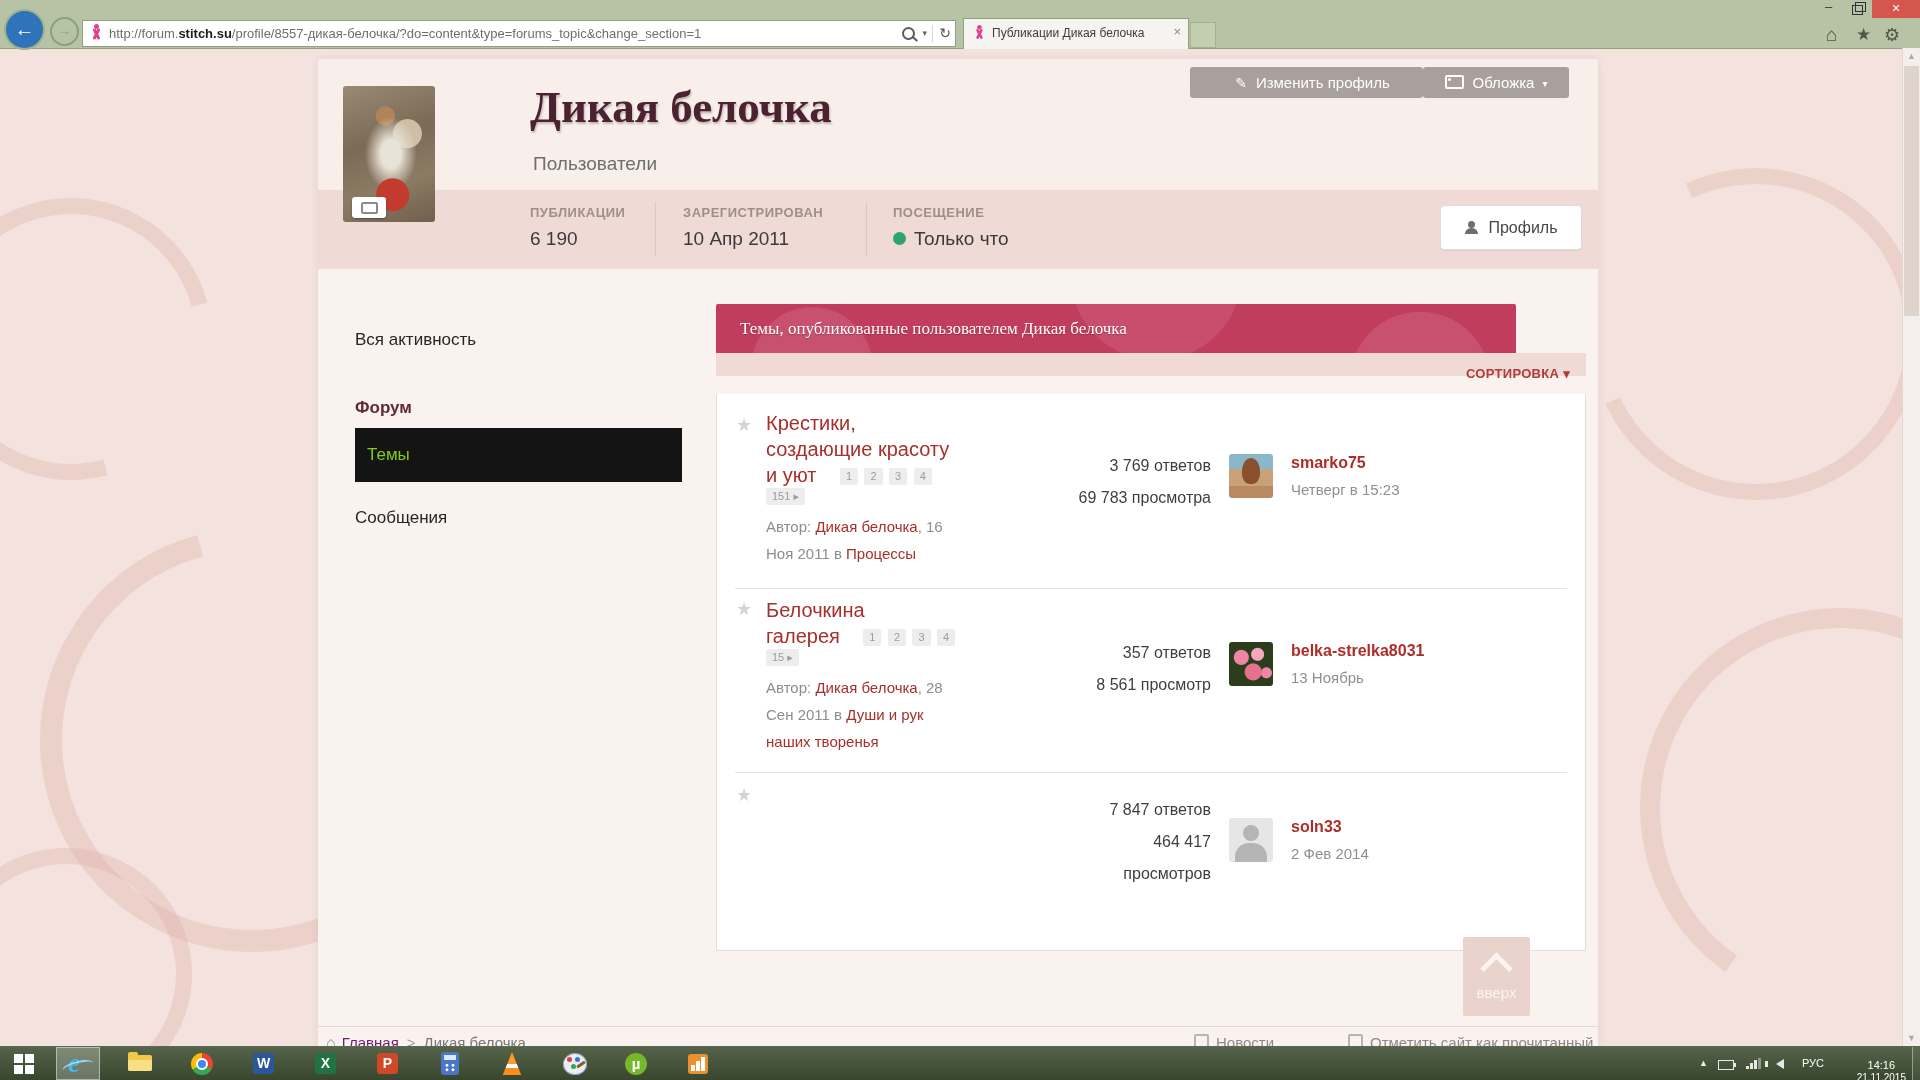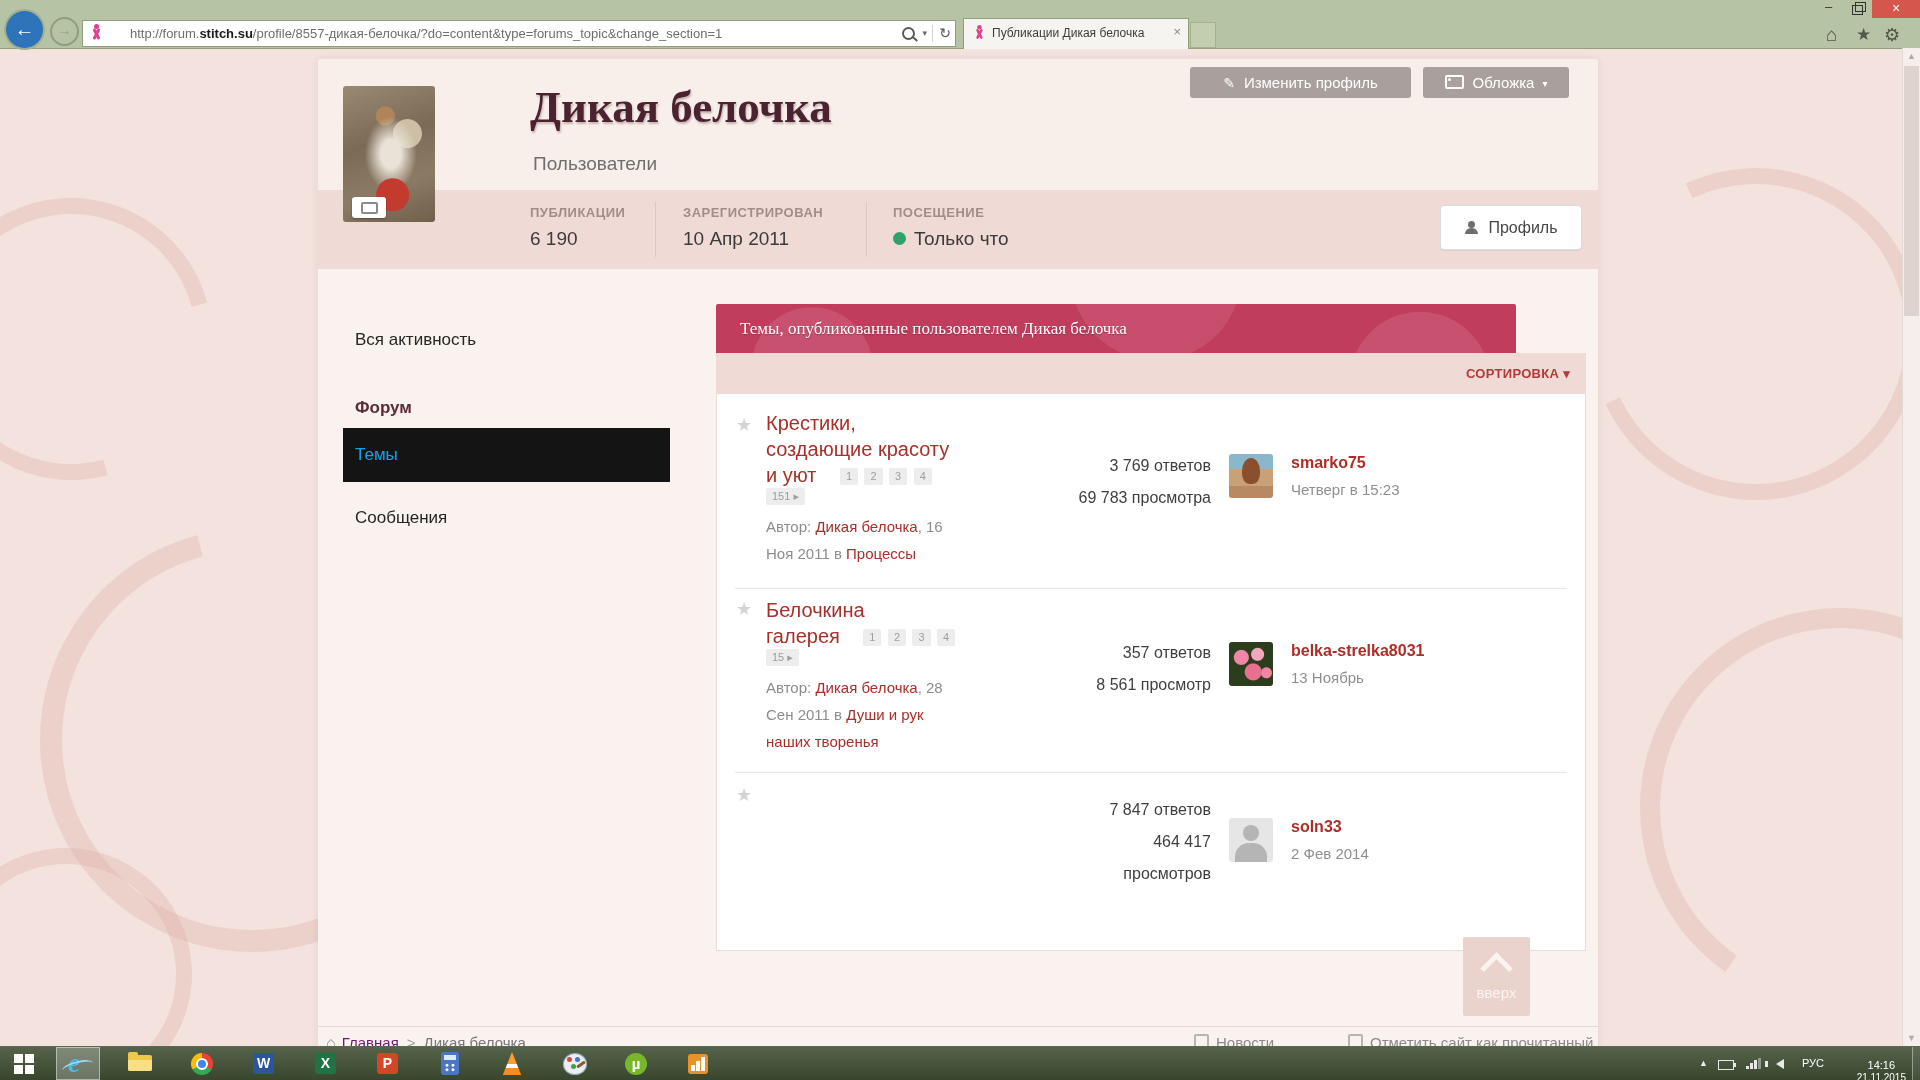--- a/index.html
+++ b/index.html
@@ -7,21 +7,21 @@
   .screen{position:relative;width:1920px;height:1080px;background:#f3e2de;overflow:hidden;}
 
   
   .chrome{position:absolute;left:0;top:0;width:1920px;height:48px;background:#b7c3a5;border-bottom:1px solid #93a17d;z-index:40;}
   .nav-back{position:absolute;left:6px;top:11px;width:37px;height:37px;border-radius:50%;background:#2f73bb;color:#fff;
     font-size:20px;line-height:36px;text-align:center;box-shadow:0 0 0 2px #9fb08c;}
   .nav-fwd{position:absolute;left:50px;top:17px;width:25px;height:25px;border-radius:50%;border:2px solid #8da07a;color:#8da07a;
     font-size:14px;line-height:23px;text-align:center;background:#b7c3a5;}
   .addr{position:absolute;left:82px;top:20px;width:872px;height:25px;background:#fff;border:1px solid #8fa07c;
     font-size:13px;line-height:25px;color:#6e6e6e;white-space:nowrap;overflow:hidden;}
-  .addr .urlwrap{position:absolute;left:26px;right:70px;overflow:hidden;margin-left:21px;}
+  .addr .urlwrap{position:absolute;left:26px;right:70px;overflow:hidden;}
   .addr .dom{color:#1c1c1c;font-weight:bold;}
   .fav{position:relative;display:inline-block;width:12px;height:14px;}
   .fav:before,.fav:after{content:"";position:absolute;left:5px;top:2px;width:3px;height:12px;background:#e0418f;border-radius:2px;}
   .fav:before{transform:rotate(27deg);} .fav:after{transform:rotate(-27deg);}
   .fav i{position:absolute;left:4px;top:-2px;width:5px;height:5px;border-radius:50%;background:#e0418f;}
   .addr .fav{position:absolute;left:7px;top:5px;}
   .mag{position:absolute;right:40px;top:6px;width:9px;height:9px;border:2px solid #5a5a5a;border-radius:50%;}
   .mag:after{content:"";position:absolute;left:8px;top:9px;width:6px;height:2px;background:#5a5a5a;transform:rotate(40deg);}
   .addr .caret{position:absolute;right:28px;top:0;font-size:9px;color:#666;}
   .addr .vr{position:absolute;right:22px;top:4px;width:1px;height:17px;background:#d5d5d5;}
@@ -57,21 +57,21 @@
       radial-gradient(circle at 46% 22%, #b08459 0 9px, rgba(176,132,89,0) 10px),
       radial-gradient(circle at 70% 35%, #cdbfa6 0 14px, rgba(205,191,166,0) 15px),
       linear-gradient(160deg,#9a8a74,#7b6a56 40%,#8c7b64 70%,#6f5f4c);}
   .photo-btn{position:absolute;left:34px;top:138px;width:34px;height:21px;background:#fff;border-radius:3px;z-index:4;
     box-shadow:0 1px 2px rgba(0,0,0,.3);}
   .chip-img{position:absolute;left:9px;top:5px;width:13px;height:8px;border:2px solid #8c8c8c;border-radius:2px;}
   .pname{position:absolute;left:212px;top:22px;margin:0;font-family:"Liberation Serif",serif;font-weight:bold;
     font-size:45px;color:#4a2230;text-shadow:1px 2px 2px rgba(74,34,48,.28);}
   .pgroup{position:absolute;left:215px;top:94px;font-size:19px;color:#6f6f6f;}
   .gbtn{position:absolute;top:8px;height:31px;background:#a99f9c;border-radius:3px;color:#fff;font-size:15px;line-height:31px;text-align:center;}
-  .btn-edit{left:872px;width:221px;} .btn-cover{left:1105px;width:146px;}
+  .btn-edit{left:872px;width:221px;padding-left:12px;} .btn-cover{left:1105px;width:146px;}
   .pencil{font-size:14px;margin-right:9px;}
   .wimg{display:inline-block;width:15px;height:10px;border:2px solid #fff;border-radius:2px;margin-right:9px;vertical-align:-1px;position:relative;}
   .wimg:after{content:"";position:absolute;left:1px;top:1px;width:3px;height:3px;border-radius:50%;background:#fff;}
   .cdown{font-size:10px;margin-left:8px;vertical-align:1px;}
 
   
   .strip{position:absolute;left:0;top:131px;width:1280px;height:79px;background:#efdad5;}
   .stat{position:absolute;top:0;height:79px;}
   .stat .lb{position:absolute;top:15px;font-size:13px;font-weight:bold;letter-spacing:.5px;color:#a08e89;white-space:nowrap;}
   .stat .vl{position:absolute;top:38px;font-size:19px;color:#3b3b3b;white-space:nowrap;}
@@ -81,32 +81,32 @@
   .dot{display:inline-block;width:13px;height:13px;border-radius:50%;background:#2ea36a;margin-right:8px;}
   .profile-btn{position:absolute;left:1122px;top:15px;width:140px;height:43px;background:#fff;border:1px solid #dcdcdc;border-radius:4px;
     font-size:16px;color:#464646;line-height:43px;text-align:center;box-shadow:0 1px 1px rgba(0,0,0,.05);}
   .person{display:inline-block;position:relative;width:15px;height:13px;margin-right:9px;vertical-align:-1px;}
   .person:before{content:"";position:absolute;left:4px;top:0;width:7px;height:7px;border-radius:50%;background:#6e6e6e;}
   .person:after{content:"";position:absolute;left:1px;top:7px;width:13px;height:6px;border-radius:6px 6px 0 0;background:#6e6e6e;}
 
   
   .side-item{position:absolute;left:25px;width:327px;font-size:17px;color:#262626;padding-left:12px;box-sizing:border-box;}
   .si1{top:271px;} .si2{top:339px;font-weight:bold;color:#5c2a38;}
-  .si3{top:369px;height:54px;background:#141414;color:#0ea5e9;line-height:54px;}
+  .si3{top:369px;height:54px;background:#141414;color:#84cc16;line-height:54px;margin-left:12px;}
   .si4{top:449px;}
 
   
   .panel{position:absolute;left:398px;top:245px;width:870px;}
   .panel-head{position:absolute;left:0;top:0;width:800px;height:49px;background:#c13d5e;border-radius:2px 2px 0 0;
     background-image:radial-gradient(circle at 12% 130%, rgba(255,255,255,.10) 0 60px, rgba(255,255,255,0) 61px),
       radial-gradient(circle at 55% -60%, rgba(255,255,255,.09) 0 85px, rgba(255,255,255,0) 86px),
       radial-gradient(circle at 88% 160%, rgba(255,255,255,.10) 0 70px, rgba(255,255,255,0) 71px);}
   .panel-head .pt{position:absolute;left:24px;top:0;line-height:49px;font-family:"Liberation Serif",serif;
     font-size:17px;color:#fff;text-shadow:0 1px 1px rgba(0,0,0,.25);}
-  .sortbar{position:absolute;left:0;top:49px;width:870px;height:41px;background:#efdad5;}
+  .sortbar{position:absolute;left:0;top:49px;width:870px;height:23px;background:#efdad5;}
   .sortlnk{position:absolute;right:16px;top:0;line-height:41px;font-size:13px;font-weight:bold;color:#b23a3a;letter-spacing:.3px;}
   .pbody{position:absolute;left:0;top:90px;width:868px;height:556px;background:#fff;border:1px solid #e7dcd7;border-top:none;}
   .rowsep{position:absolute;left:18px;right:18px;height:1px;background:#ece4e0;}
   .rs1{top:194px;} .rs2{top:378px;}
   .star{position:absolute;left:19px;font-size:18px;color:#d4d4d4;}
   .st-r1{top:20px;} .st-r2{top:204px;} .st-r3{top:390px;}
   .tleft{position:absolute;left:49px;}
   .tl-r1{top:16px;width:196px;} .tl-r2{top:203px;width:196px;} .tl-r3{top:390px;width:206px;}
   .ttitle{font-size:20px;line-height:26px;color:#a8302b;margin-right:19px;text-decoration:none;}
   .pill{display:inline-block;background:#ededed;color:#9d9d9d;font-size:11px;line-height:15px;padding:1px 6px;

